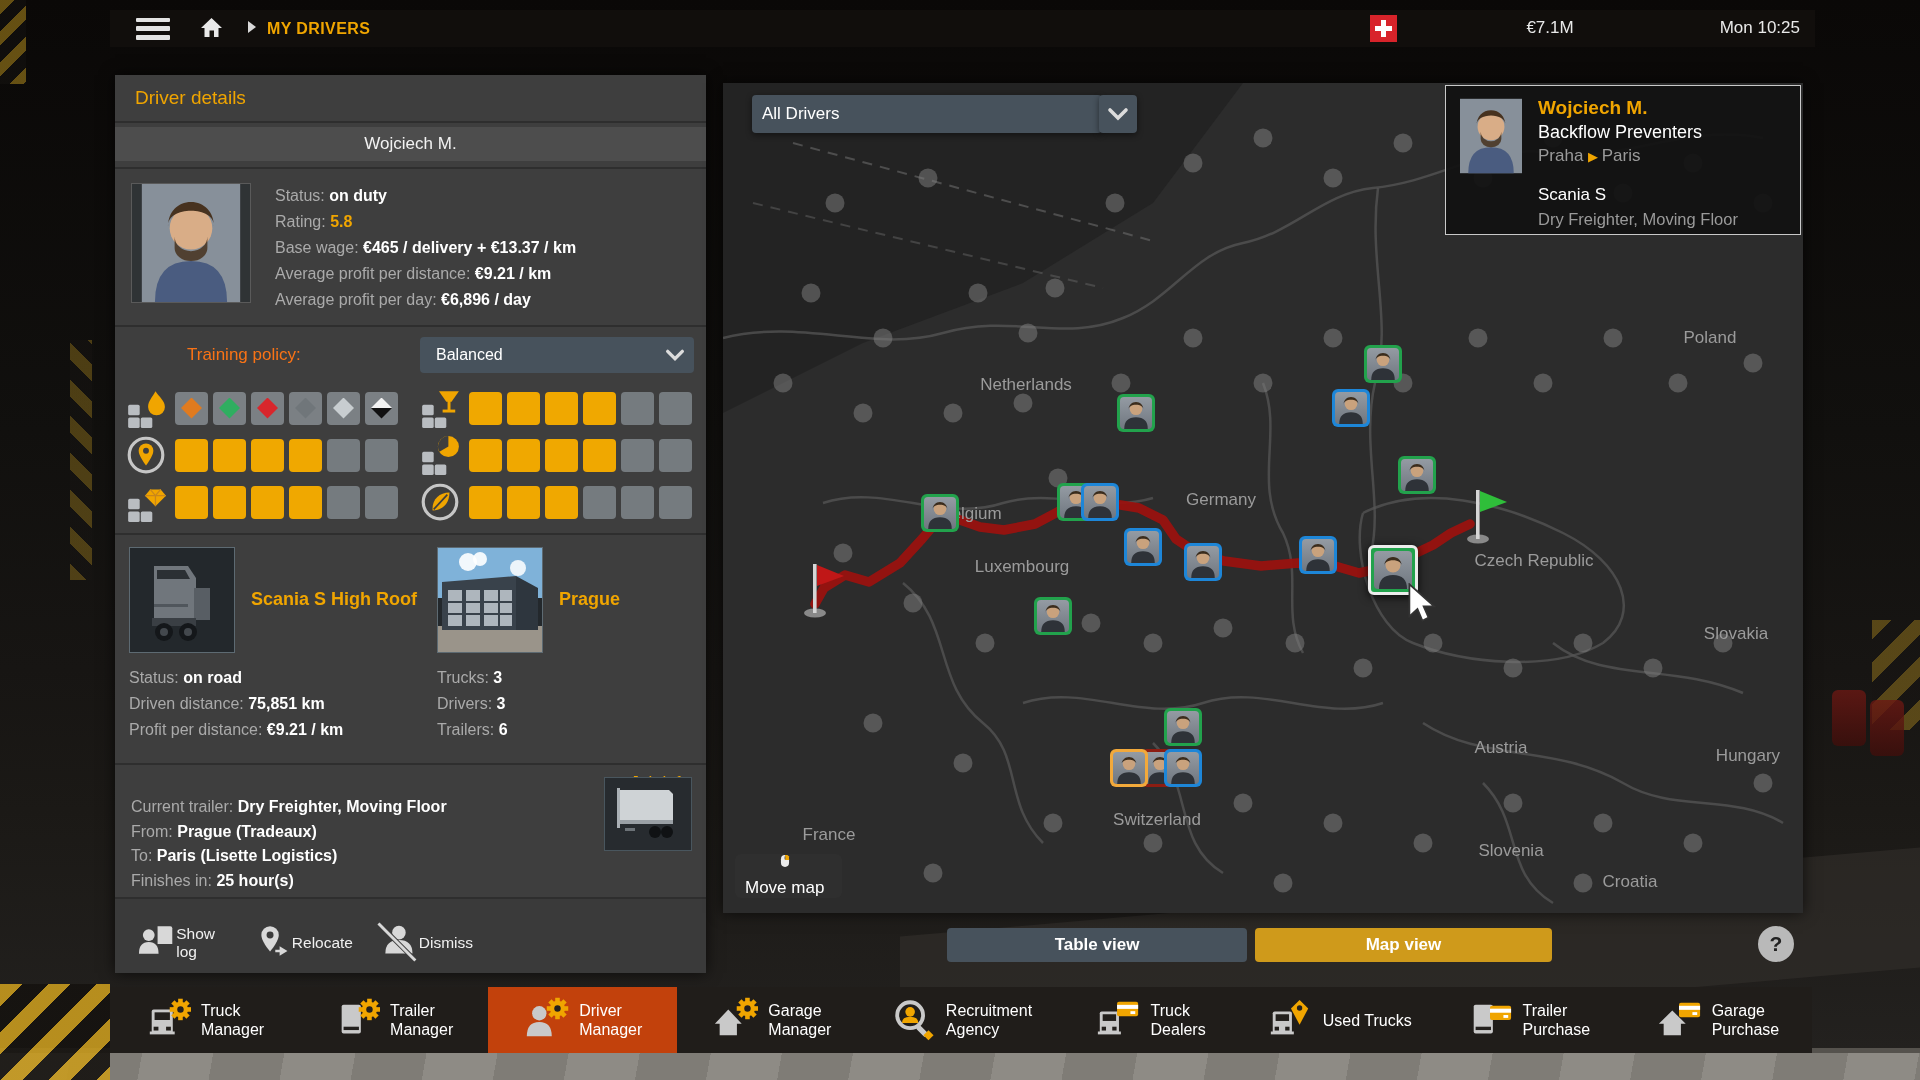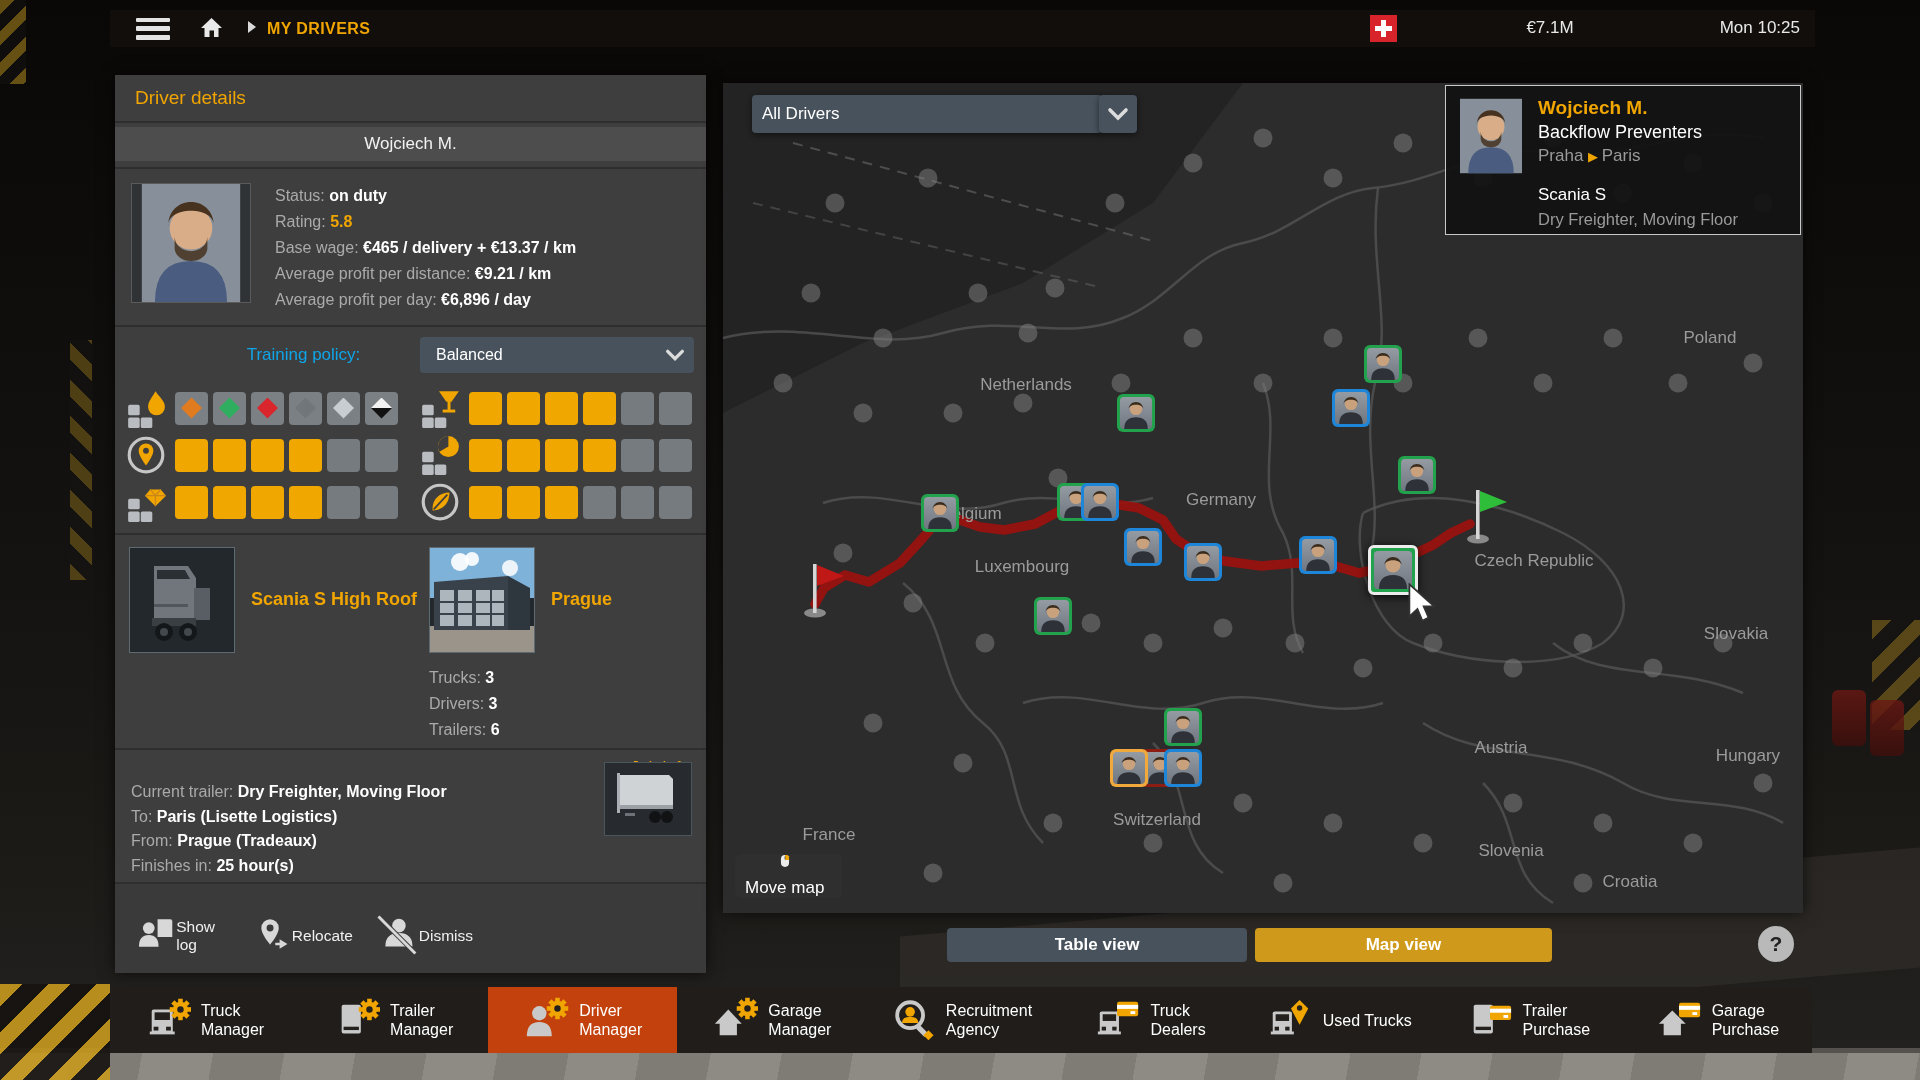--- a/index.html
+++ b/index.html
@@ -41,33 +41,33 @@
   .p-title{height:46px;display:flex;align-items:center;padding-left:20px;color:#f0a500;font-size:19px;flex:none;}
   .p-name{height:34px;margin:4px 0 6px;background:#4d4d4d;display:flex;align-items:center;justify-content:center;
           font-size:17px;color:#f2f2f2;flex:none;}
   .p-stats{display:flex;padding:14px 16px 12px;flex:none;}
   .portrait{width:118px;height:118px;flex:none;background:#2f3335;border:1px solid #5a5a5a;overflow:hidden;}
   .stat-lines{margin-left:24px;line-height:26px;}
   .stat-line .lbl{color:#aaaaaa;}
   .stat-line .val{color:#fff;font-weight:bold;}
   .stat-line .val.accent{color:#f0a500;}
   .training{height:56px;display:flex;align-items:center;padding:0 12px;flex:none;}
-  .training .t-label{flex:1;text-align:center;color:#0ea5e9;font-size:17px;padding-left:60px;}
+  .training .t-label{flex:1;color:#f97316;font-size:17px;padding-left:60px;}
   .dropdown{width:258px;height:36px;background:#47525c;border-radius:4px;display:flex;align-items:center;
             padding-left:16px;color:#fff;cursor:pointer;position:relative;flex:none;}
   .dropdown .chev{position:absolute;right:8px;top:8px;}
   .skills{display:grid;grid-template-columns:1fr 1fr;column-gap:16px;row-gap:5px;margin:4px 10px 10px;flex:none;}
   .skill-row{display:flex;align-items:center;height:42px;}
   .skill-icon{width:42px;height:42px;flex:none;margin-right:8px;}
   .tiles{display:flex;gap:5px;}
   .sq{width:33px;height:33px;border-radius:4px;background:#757b7f;}
   .sq.fill{background:#f0a800;}
   .adr-tile{width:33px;height:33px;border-radius:4px;background:#7b8084;display:flex;align-items:center;justify-content:center;}
   .adr-d{width:21px;height:21px;clip-path:polygon(50% 0,100% 50%,50% 100%,0 50%);}
-  .vehicles{display:grid;grid-template-columns:300px 1fr;padding:12px 14px 5px;flex:none;}
+  .vehicles{display:grid;grid-template-columns:300px 1fr;padding:12px 14px 20px;flex:none;gap:8px;}
   .v-head{display:flex;align-items:center;}
   .thumb{width:104px;height:104px;flex:none;border:1px solid #5d6a72;background:#23282c;overflow:hidden;}
   .v-name{margin-left:16px;color:#f0a500;font-size:18px;font-weight:bold;line-height:1.2;}
   .v-stats{margin-top:12px;line-height:26px;}
   .job{position:relative;padding:8px 16px 4px;flex:none;}
   .job-title{color:#f0a500;font-size:17px;margin-bottom:2px;text-align:right;}
   .job-lines{line-height:24.5px;}
   .job-thumb{position:absolute;right:14px;top:12px;width:86px;height:72px;border:1px solid #49565e;background:#272b2f;overflow:hidden;}
   .actions{flex:1;border-top:2px solid #2e2e2e;display:flex;gap:24px;padding:10px 0 0 22px;background:#3a3a3a;}
   .action-btn{width:96px;display:flex;align-items:center;cursor:pointer;color:#f0f0f0;}
@@ -322,20 +322,25 @@
                 <rect x="64" y="40" width="16" height="32" fill="#585e64"></rect>
                 <rect x="22" y="70" width="44" height="8" fill="#3a3f44"></rect>
                 <circle cx="34" cy="84" r="9" fill="#14171a"></circle>
                 <circle cx="58" cy="84" r="9" fill="#14171a"></circle>
                 <circle cx="34" cy="84" r="4" fill="#43484d"></circle>
                 <circle cx="58" cy="84" r="4" fill="#43484d"></circle>
                 <rect x="24" y="56" width="34" height="3" fill="#50565c"></rect>
               </svg></div>
           <div class="v-name">Scania S High Roof</div>
         </div>
+        <div class="v-stats" id="truck-stats">
+            <div class="stat-line"><span class="lbl">Status: </span><span class="val">on road</span></div>
+            <div class="stat-line"><span class="lbl">Driven distance: </span><span class="val">75,851 km</span></div>
+            <div class="stat-line"><span class="lbl">Profit per distance: </span><span class="val">€9.21 / km</span></div>
+          </div>
       </div>
       <div>
         <div class="v-head">
           <div class="thumb" id="garage-thumb"><svg viewBox="0 0 104 104" width="100%" height="100%">
                 <rect width="104" height="50" fill="#7fb2d9"></rect>
                 <circle cx="30" cy="14" r="9" fill="#fff" opacity=".9"></circle>
                 <circle cx="42" cy="11" r="7" fill="#fff" opacity=".9"></circle>
                 <circle cx="80" cy="20" r="8" fill="#fff" opacity=".85"></circle>
                 <rect y="78" width="104" height="26" fill="#9a948a"></rect>
                 <path d="M4,34 L78,28 L78,82 L4,82 Z" fill="#39424b"></path>
@@ -353,22 +358,22 @@
             <div class="stat-line"><span class="lbl">Drivers: </span><span class="val">3</span></div>
             <div class="stat-line"><span class="lbl">Trailers: </span><span class="val">6</span></div>
           </div>
       </div>
     </div>
     <div class="divider"></div>
     <div class="job">
       <div class="job-title">Job info</div>
       <div class="job-lines" id="job-lines">
           <div class="stat-line"><span class="lbl">Current trailer: </span><span class="val">Dry Freighter, Moving Floor</span></div>
+          <div class="stat-line"><span class="lbl">From: </span><span class="val">Prague (Tradeaux)</span></div>
           <div class="stat-line"><span class="lbl">To: </span><span class="val">Paris (Lisette Logistics)</span></div>
-          <div class="stat-line"><span class="lbl">From: </span><span class="val">Prague (Tradeaux)</span></div>
           <div class="stat-line"><span class="lbl">Finishes in: </span><span class="val">25 hour(s)</span></div>
         </div>
       <div class="job-thumb" id="trailer-thumb"><svg viewBox="0 0 86 72" width="100%" height="100%">
             <rect width="86" height="72" fill="#272b2f"></rect>
             <path d="M14,12 h50 l4,4 v30 h-54 Z" fill="#cfd3d6"></path>
             <rect x="14" y="42" width="54" height="4" fill="#9aa0a5"></rect>
             <rect x="12" y="10" width="3" height="40" fill="#aab0b5"></rect>
             <circle cx="50" cy="54" r="6" fill="#101214"></circle>
             <circle cx="62" cy="54" r="6" fill="#101214"></circle>
             <rect x="20" y="50" width="10" height="3" fill="#6c7277"></rect>

